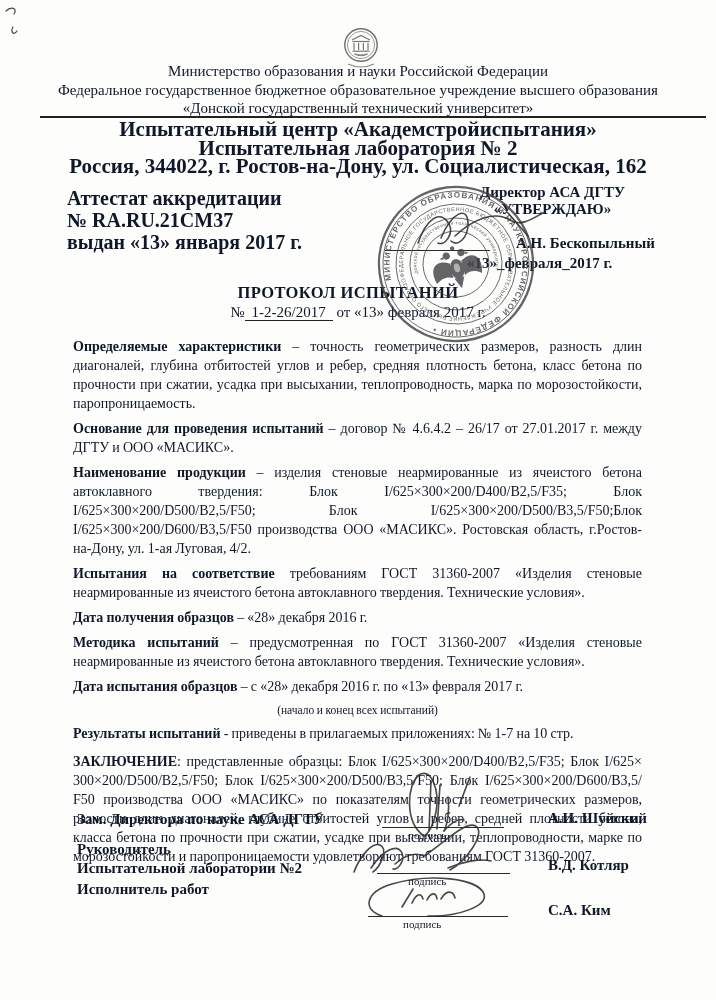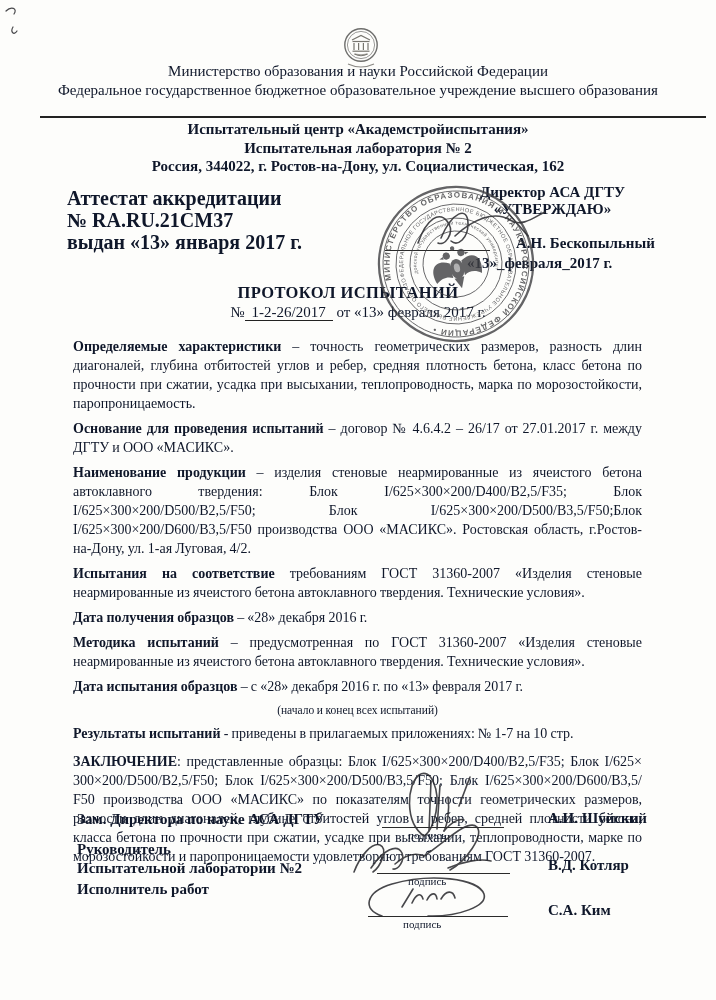--- a/index.html
+++ b/index.html
@@ -7,21 +7,21 @@
   .page{
     position:relative;width:716px;height:1000px;margin:0 auto;
     background:#fdfdfb;overflow:hidden;
     font-family:"Liberation Serif","DejaVu Serif",serif;
     color:#0f172a;
   }
   .abs{position:absolute;}
   
   .hdr-lines{top:62px;left:0;width:716px;text-align:center;font-size:15px;line-height:18.5px;}
   .hdr-rule{top:116px;left:40px;width:666px;height:0;border-top:2px solid #222;}
-  .hdr-bold{top:120px;left:0;width:716px;text-align:center;font-weight:bold;font-size:15px;line-height:18.5px;}
+  .hdr-bold{top:120px;left:0;width:716px;text-align:center;font-weight:bold;font-size:21px;line-height:18.5px;}
   
   .accr{top:187px;left:67px;font-weight:bold;font-size:20px;line-height:22px;}
   .appr-top{top:184px;left:420px;width:265px;text-align:center;font-weight:bold;font-size:15px;line-height:16.5px;}
   .appr-sigline{top:250px;left:385px;width:105px;border-top:1.5px solid #2a2a2a;}
   .appr-name{top:235px;left:516px;font-weight:bold;font-size:15px;}
   .appr-date{top:255px;left:467px;font-weight:bold;font-size:15px;}
   
   .ptitle{top:283px;left:0;width:696px;text-align:center;font-weight:bold;font-size:16.5px;letter-spacing:.4px;}
   .pnum{top:304px;left:0;width:716px;text-align:center;font-size:15px;}
   .pnum .u{border-bottom:1.2px solid #222;padding:0 7px;}
@@ -61,20 +61,21 @@
       <path d="M11.5,25.2 H28.5"></path>
       <path d="M13.5,28 Q20,31.5 26.5,28"></path>
       <path d="M13.5,28 Q20,29.5 26.5,28" stroke-width="0.7"></path>
     </g>
     <path d="M7,38 Q20,44 33,38" fill="none" stroke="#8a8884" stroke-width="1.1"></path>
   </svg>
 
   <div class="abs hdr-lines">
     <div>Министерство образования и науки Российской Федерации</div>
     <div>Федеральное государственное бюджетное образовательное учреждение высшего образования</div>
+    <div>«Донской государственный технический университет»</div>
   </div>
   <div class="abs hdr-rule"></div>
   <div class="abs hdr-bold">
     <div>Испытательный центр «Академстройиспытания»</div>
     <div>Испытательная лаборатория № 2</div>
     <div>Россия, 344022, г. Ростов-на-Дону, ул. Социалистическая, 162</div>
   </div>
 
   <div class="abs accr">
     <div>Аттестат аккредитации</div>

